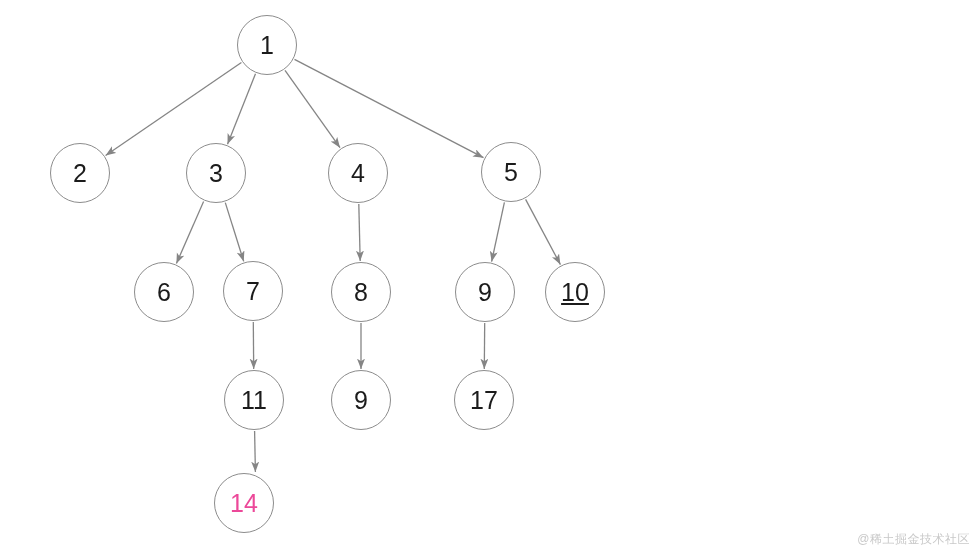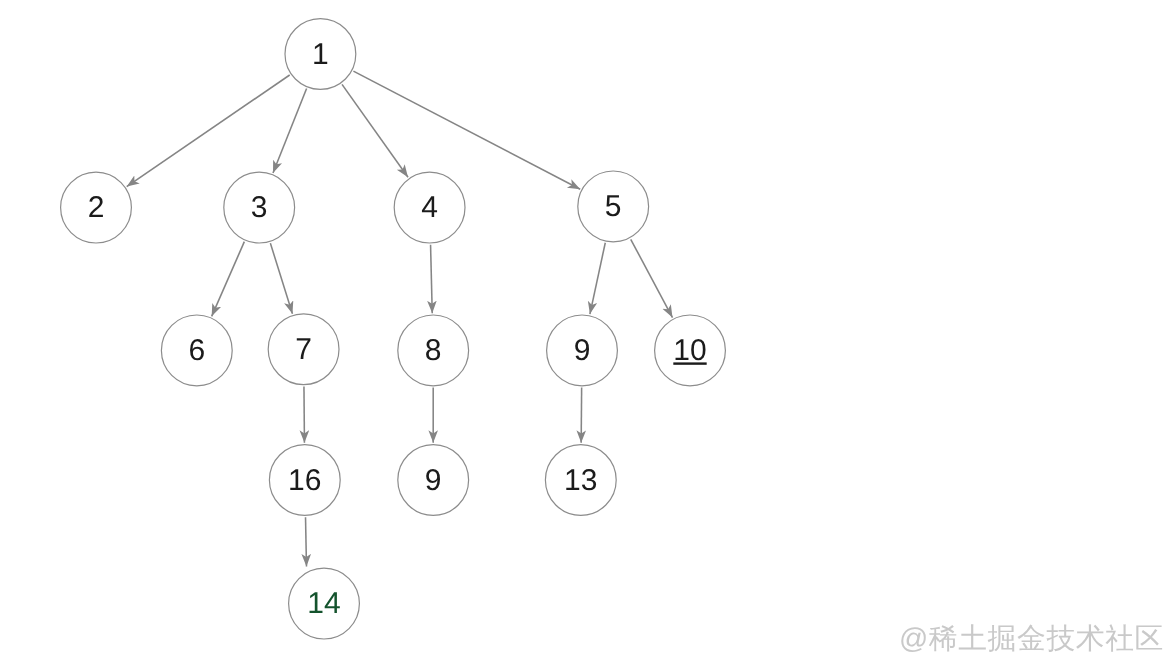--- a/index.html
+++ b/index.html
@@ -35,21 +35,21 @@
     align-items: center;
     justify-content: center;
     font-size: 25px;
     line-height: 1;
     user-select: none;
   }
   .watermark {
     position: absolute;
     right: 8px;
     bottom: 6px;
-    font-size: 24px;
+    font-size: 12px;
     letter-spacing: 0.5px;
     white-space: nowrap;
   }
 </style>
 </head>
 <body>
 
 <div class="canvas">
   <svg id="edge-layer" width="978" height="554">
     <defs>
@@ -78,20 +78,20 @@
       <div class="tree-node" style="left: 237px; top: 15px; width: 60px; height: 60px; border: 1.6px solid rgb(140, 140, 140); background: rgb(255, 255, 255); color: rgb(27, 27, 27);">1</div>
       <div class="tree-node" style="left: 50px; top: 143px; width: 60px; height: 60px; border: 1.6px solid rgb(140, 140, 140); background: rgb(255, 255, 255); color: rgb(27, 27, 27);">2</div>
       <div class="tree-node" style="left: 186px; top: 143px; width: 60px; height: 60px; border: 1.6px solid rgb(140, 140, 140); background: rgb(255, 255, 255); color: rgb(27, 27, 27);">3</div>
       <div class="tree-node" style="left: 328px; top: 143px; width: 60px; height: 60px; border: 1.6px solid rgb(140, 140, 140); background: rgb(255, 255, 255); color: rgb(27, 27, 27);">4</div>
       <div class="tree-node" style="left: 481px; top: 142px; width: 60px; height: 60px; border: 1.6px solid rgb(140, 140, 140); background: rgb(255, 255, 255); color: rgb(27, 27, 27);">5</div>
       <div class="tree-node" style="left: 134px; top: 262px; width: 60px; height: 60px; border: 1.6px solid rgb(140, 140, 140); background: rgb(255, 255, 255); color: rgb(27, 27, 27);">6</div>
       <div class="tree-node" style="left: 223px; top: 261px; width: 60px; height: 60px; border: 1.6px solid rgb(140, 140, 140); background: rgb(255, 255, 255); color: rgb(27, 27, 27);">7</div>
       <div class="tree-node" style="left: 331px; top: 262px; width: 60px; height: 60px; border: 1.6px solid rgb(140, 140, 140); background: rgb(255, 255, 255); color: rgb(27, 27, 27);">8</div>
       <div class="tree-node" style="left: 455px; top: 262px; width: 60px; height: 60px; border: 1.6px solid rgb(140, 140, 140); background: rgb(255, 255, 255); color: rgb(27, 27, 27);">9</div>
       <div class="tree-node" style="left: 545px; top: 262px; width: 60px; height: 60px; border: 1.6px solid rgb(140, 140, 140); background: rgb(255, 255, 255); color: rgb(27, 27, 27); text-decoration: underline;">10</div>
-      <div class="tree-node" style="left: 224px; top: 370px; width: 60px; height: 60px; border: 1.6px solid rgb(140, 140, 140); background: rgb(255, 255, 255); color: rgb(27, 27, 27);">16</div>
+      <div class="tree-node" style="left: 224px; top: 370px; width: 60px; height: 60px; border: 1.6px solid rgb(140, 140, 140); background: rgb(255, 255, 255); color: rgb(27, 27, 27);">11</div>
       <div class="tree-node" style="left: 331px; top: 370px; width: 60px; height: 60px; border: 1.6px solid rgb(140, 140, 140); background: rgb(255, 255, 255); color: rgb(27, 27, 27);">9</div>
-      <div class="tree-node" style="left: 454px; top: 370px; width: 60px; height: 60px; border: 1.6px solid rgb(140, 140, 140); background: rgb(255, 255, 255); color: rgb(27, 27, 27);">13</div>
-      <div class="tree-node" style="left: 240px; top: 473px; width: 60px; height: 60px; border: 1.6px solid rgb(140, 140, 140); background: rgb(255, 255, 255); color: #14532d;">14</div>
+      <div class="tree-node" style="left: 454px; top: 370px; width: 60px; height: 60px; border: 1.6px solid rgb(140, 140, 140); background: rgb(255, 255, 255); color: rgb(27, 27, 27);">17</div>
+      <div class="tree-node" style="left: 214px; top: 473px; width: 60px; height: 60px; border: 1.6px solid rgb(140, 140, 140); background: rgb(255, 255, 255); color: #ec4899;">14</div>
     </div>
 
   <div class="watermark" style="color: rgb(201, 201, 201);">@稀土掘金技术社区</div>
 </div>
 
 </body></html>

